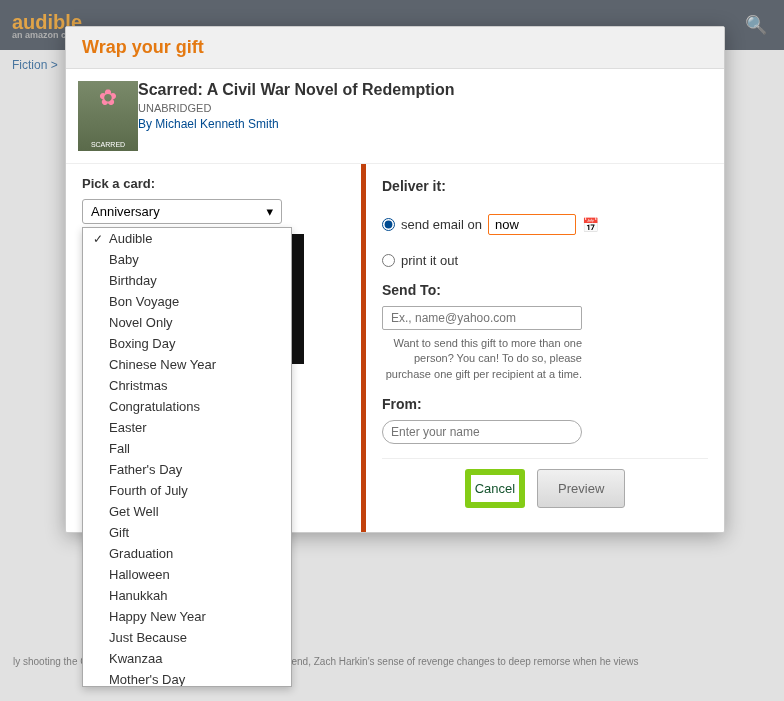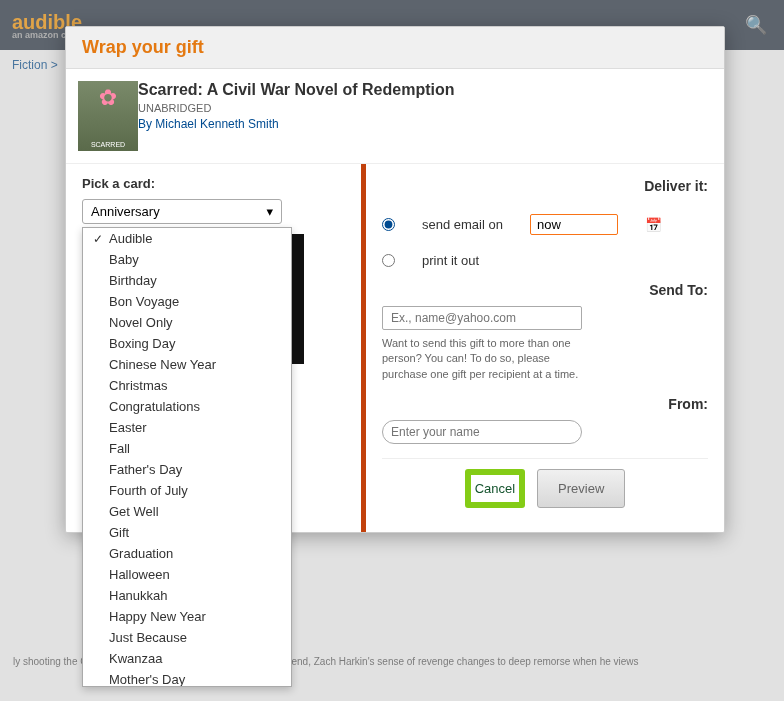--- a/index.html
+++ b/index.html
@@ -282,28 +282,26 @@
 
     .deliver-section {
       margin-bottom: 14px;
     }
 
     .section-title {
       font-size: 14px;
       font-weight: bold;
       color: #333;
       margin-bottom: 8px;
-      text-align: right;
     }
 
     .radio-row {
       display: flex;
       align-items: center;
       margin-bottom: 6px;
-      gap: 21px;
     }
 
     .radio-input {
       margin-right: 6px;
       accent-color: #004b91;
     }
 
     .radio-label {
       font-size: 13px;
       color: #333;
@@ -337,20 +335,21 @@
       font-size: 12px;
       color: #999;
     }
 
     .info-text {
       font-size: 11px;
       color: #666;
       margin-top: 6px;
       line-height: 1.4;
       max-width: 200px;
+      text-align: right;
     }
 
     
     .from-section {
       margin-bottom: 14px;
     }
 
     .name-input {
       width: 200px;
       border: 1px solid #aaa;

